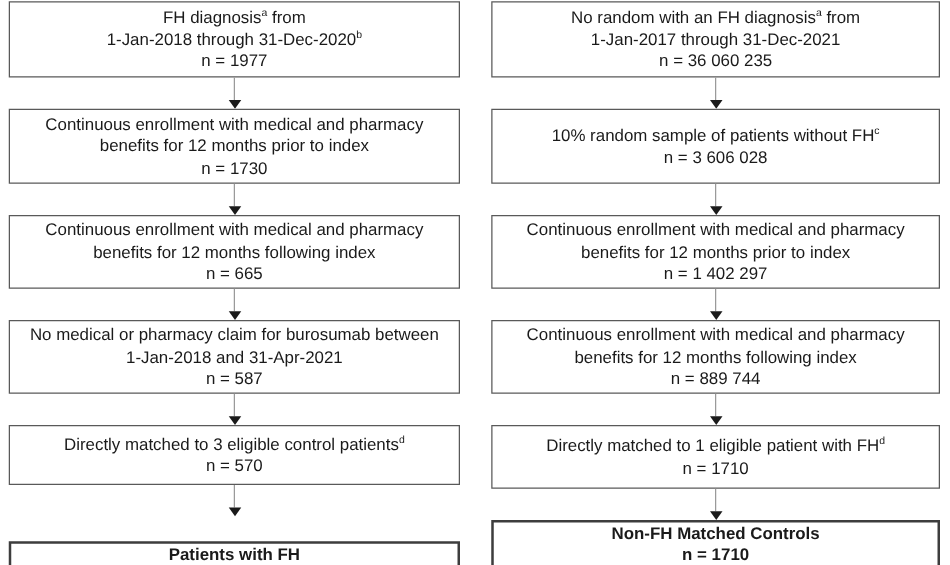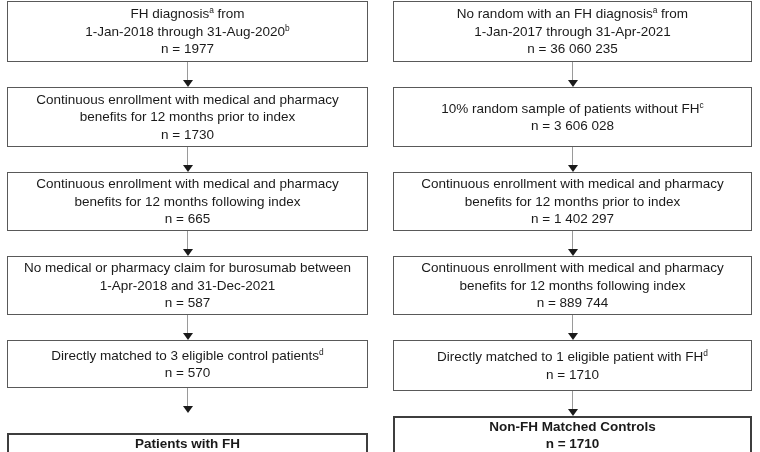--- a/index.html
+++ b/index.html
@@ -71,21 +71,21 @@
     border-top: 7px solid #1a1a1a;
   }
 </style>
 </head>
 <body>
 
 <div class="diagram">
   <div class="flow-column left">
       <div class="box" style="height: 61px;">
         <div class="line"><span>FH diagnosis</span><sup>a</sup><span> from</span></div>
-        <div class="line"><span>1-Jan-2018 through 31-Aug-2020</span><sup>b</sup></div>
+        <div class="line"><span>1-Jan-2018 through 31-Dec-2020</span><sup>b</sup></div>
         <div class="line"><span>n = 1977</span></div>
       </div>
       <div class="arrow">
         <div class="arrow-stem"></div>
         <div class="arrow-head"></div>
       </div>
       <div class="box" style="height: 60px;">
         <div class="line"><span>Continuous enrollment with medical and pharmacy</span></div>
         <div class="line"><span>benefits for 12 months prior to index</span></div>
         <div class="line"><span>n = 1730</span></div>
@@ -98,21 +98,21 @@
         <div class="line"><span>Continuous enrollment with medical and pharmacy</span></div>
         <div class="line"><span>benefits for 12 months following index</span></div>
         <div class="line"><span>n = 665</span></div>
       </div>
       <div class="arrow">
         <div class="arrow-stem"></div>
         <div class="arrow-head"></div>
       </div>
       <div class="box" style="height: 59px;">
         <div class="line"><span>No medical or pharmacy claim for burosumab between</span></div>
-        <div class="line"><span>1-Apr-2018 and 31-Dec-2021</span></div>
+        <div class="line"><span>1-Jan-2018 and 31-Apr-2021</span></div>
         <div class="line"><span>n = 587</span></div>
       </div>
       <div class="arrow">
         <div class="arrow-stem"></div>
         <div class="arrow-head"></div>
       </div>
       <div class="box" style="height: 48px;">
         <div class="line"><span>Directly matched to 3 eligible control patients</span><sup>d</sup></div>
         <div class="line"><span>n = 570</span></div>
       </div>
@@ -121,21 +121,21 @@
         <div class="arrow-head"></div>
       </div>
       <div class="box final" style="height: 38px; margin-top: 20px;">
         <div class="line"><span>Patients with FH</span></div>
         <div class="line"><span>n = 570</span></div>
       </div>
     </div>
   <div class="flow-column right">
       <div class="box" style="height: 61px;">
         <div class="line"><span>No random with an FH diagnosis</span><sup>a</sup><span> from</span></div>
-        <div class="line"><span>1-Jan-2017 through 31-Apr-2021</span></div>
+        <div class="line"><span>1-Jan-2017 through 31-Dec-2021</span></div>
         <div class="line"><span>n = 36 060 235</span></div>
       </div>
       <div class="arrow">
         <div class="arrow-stem"></div>
         <div class="arrow-head"></div>
       </div>
       <div class="box" style="height: 60px;">
         <div class="line"><span>10% random sample of patients without FH</span><sup>c</sup></div>
         <div class="line"><span>n = 3 606 028</span></div>
       </div>

